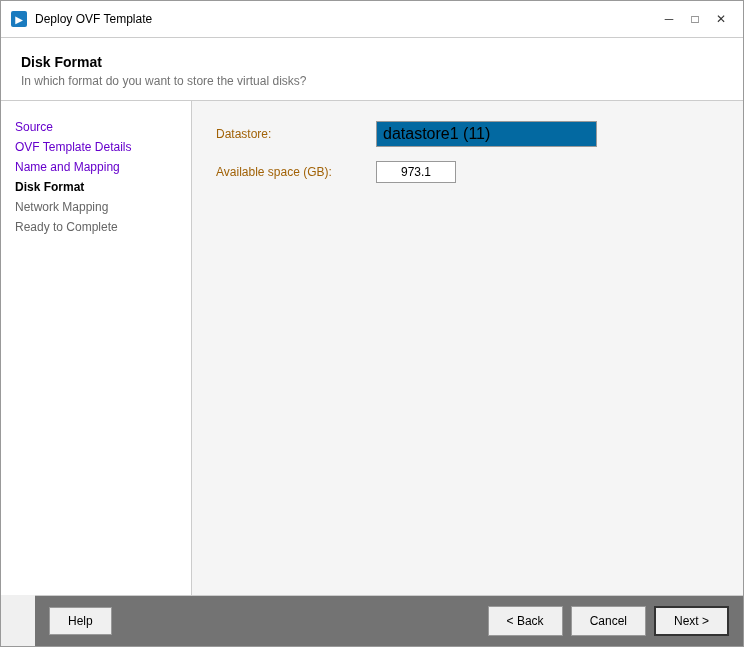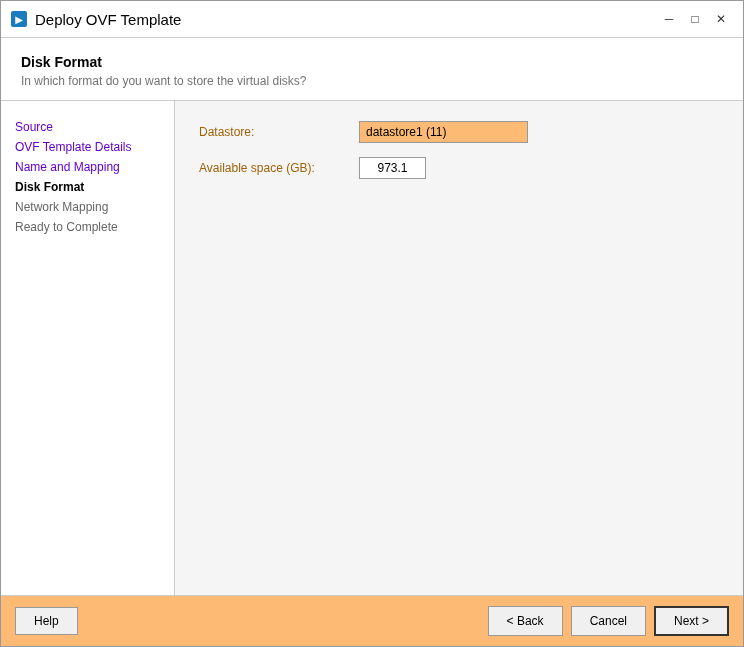--- a/index.html
+++ b/index.html
@@ -36,21 +36,21 @@
       background: #1a7bbf;
       display: flex;
       align-items: center;
       justify-content: center;
       color: white;
       font-size: 10px;
       border-radius: 2px;
     }
     .title-bar-text {
       flex: 1;
-      font-size: 15px;
+      font-size: 12px;
       font-weight: normal;
       color: #000;
     }
     .title-bar-controls {
       display: flex;
       gap: 2px;
     }
     .title-bar-btn {
       width: 24px;
       height: 20px;
@@ -80,21 +80,21 @@
       color: #737373;
     }
 
     .content-area {
       display: flex;
       flex: 1;
       overflow: hidden;
     }
 
     .sidebar {
-      width: 174px;
+      width: 191px;
       background: #fff;
       border-right: 1px solid #ccc;
       padding: 16px 0;
     }
     .sidebar-item {
       padding: 3px 14px;
       font-size: 12px;
       color: #666;
       cursor: default;
     }
@@ -118,32 +118,32 @@
       display: flex;
       align-items: center;
       margin-bottom: 14px;
     }
     .form-label {
       width: 160px;
       font-size: 12px;
       color: #a16207;
     }
     .form-input {
-      background: #fdba74;
+      background: #0369a1;
       border: 1px solid #999;
       padding: 3px 6px;
-      font-size: 12px;
+      font-size: 16px;
       min-width: 150px;
     }
     .form-input-readonly {
       background: #fff;
       border: 1px solid #999;
       padding: 3px 8px;
       font-size: 12px;
-      width: 67px;
+      width: 80px;
       text-align: center;
     }
 
     .radio-group {
       margin-top: 24px;
       padding-left: 16px;
     }
     .radio-item {
       display: flex;
       align-items: center;
@@ -152,26 +152,27 @@
       font-size: 12px;
       color: #333;
       cursor: pointer;
     }
     .radio-item input[type="radio"] {
       margin: 0;
       cursor: pointer;
     }
 
     .footer {
-      background: #fdba74;
+      background: #737373;
       border-top: 1px solid #ccc;
       padding: 10px 14px;
       display: flex;
       justify-content: space-between;
       align-items: center;
+      margin-left: 34px;
     }
     .footer-left {}
     .footer-right {
       display: flex;
       gap: 8px;
     }
     .btn {
       padding: 6px 18px;
       font-size: 12px;
       border: 1px solid #999;

